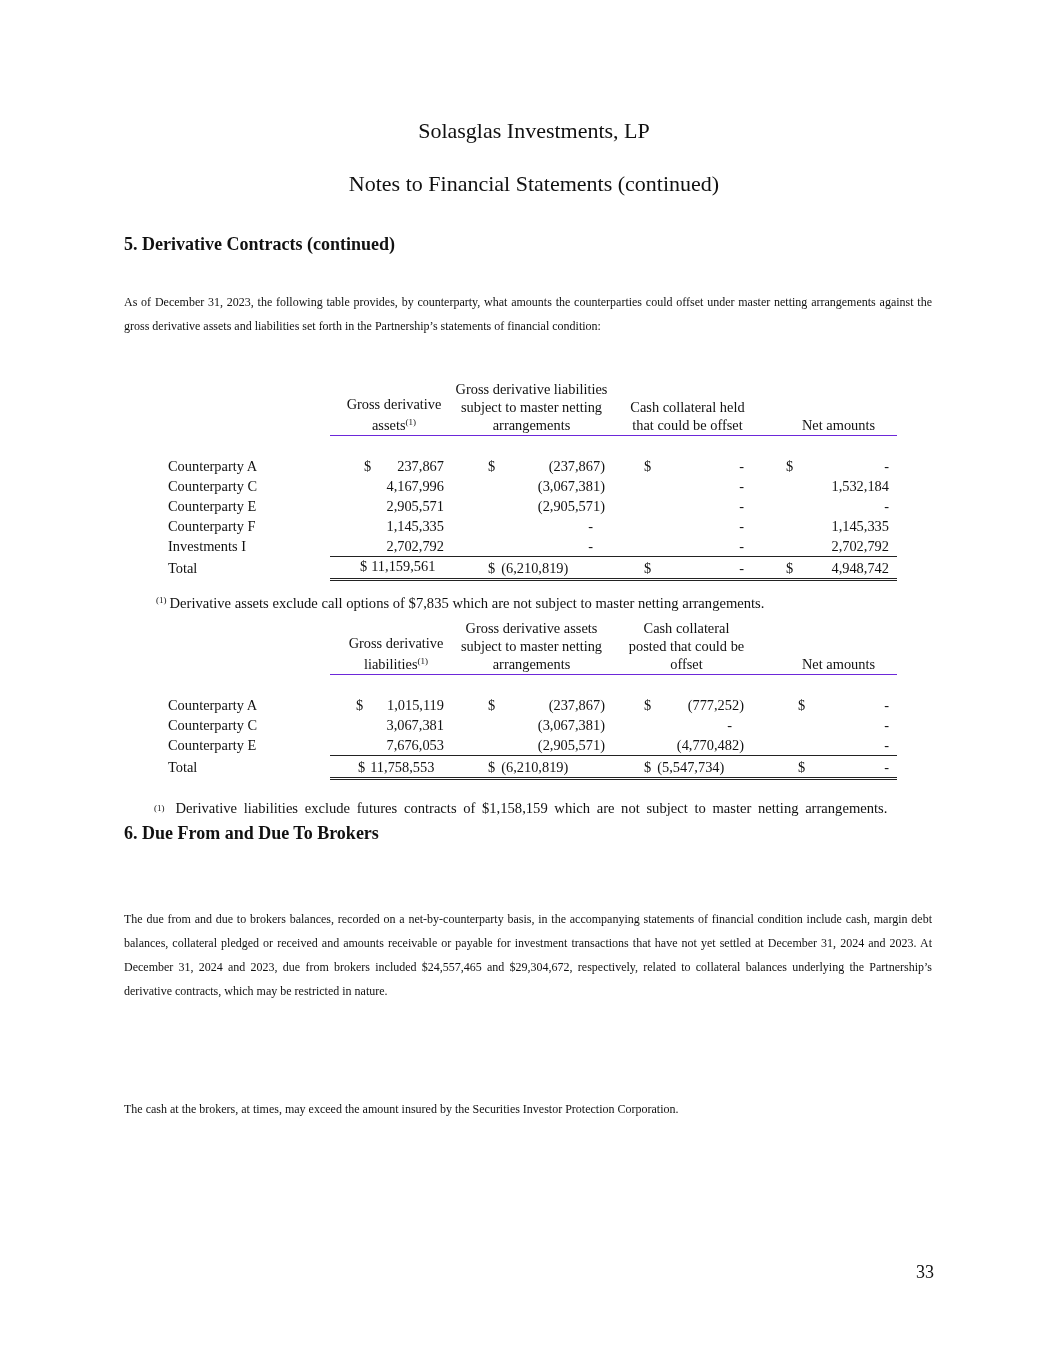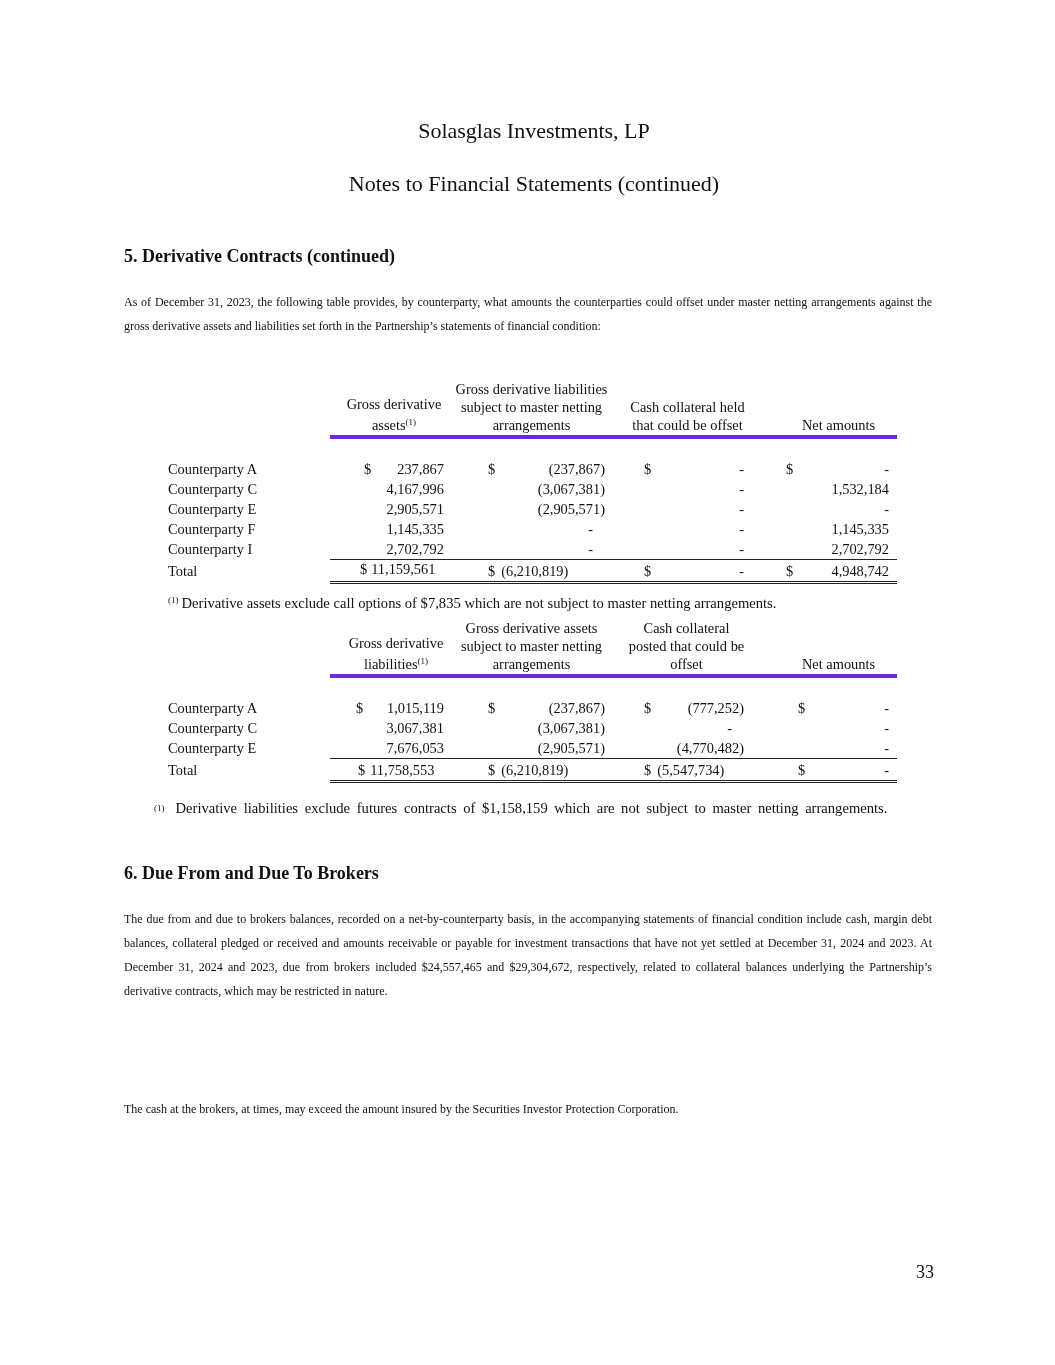--- a/index.html
+++ b/index.html
@@ -24,39 +24,39 @@
       position: absolute; font-size: 14.6px; line-height: 20px;
     }
     .fn sup, th sup { font-size: 9px; vertical-align: 5px; }
     table.fin {
       position: absolute; border-collapse: collapse;
       font-size: 14.4px; table-layout: fixed;
     }
     table.fin th {
       font-weight: normal; text-align: center; vertical-align: bottom;
       line-height: 18px; padding: 0 0 1px 0;
-      border-bottom: 4px solid #6d28d9;
+      border-bottom: 1px solid #6d28d9;
     }
     table.fin th.blank { border-bottom: none; }
     table.fin td { height: 20px; padding: 0; white-space: nowrap; }
     .cell { display: flex; justify-content: space-between; padding: 0 4px 0 0; }
     .label-col { padding-left: 44px !important; }
     tr.spacer td { height: 20px; }
     tr.last-row td.num { border-bottom: 1px solid #222; }
     tr.total td.num { border-bottom: 3px double #222; }
     tr.total td { padding-top: 1px; }
     .page-num { position: absolute; left: 916px; top: 1262px; font-size: 18px; }
   </style>
 </head>
 <body>
 
 <div class="page-title" style="top:118px;">Solasglas Investments, LP</div>
 <div class="page-title" style="top:171px;">Notes to Financial Statements (continued)</div>
 
-<div class="section-heading" style="top:246px;">5.  Derivative Contracts (continued)</div>
+<div class="section-heading" style="top:234px;">5.  Derivative Contracts (continued)</div>
 <div class="para" style="top:290px;">As of December 31, 2023, the following table provides, by counterparty, what amounts the counterparties could offset under master netting arrangements against the gross derivative assets and liabilities set forth in the Partnership’s statements of financial condition:</div>
 
 <table class="fin" style="left:124px; top:380px; width:773px;">
   <colgroup>
     <col style="width:206px">
       <col style="width:118px">
       <col style="width:167px">
       <col style="width:145px">
       <col style="width:137px">
   </colgroup>
@@ -177,21 +177,21 @@
           </div>
         </td>
       <td class="num">
           <div class="cell" style="padding-left:26px;padding-right:8px;">
             <span></span>
             <span>1,145,335</span>
           </div>
         </td>
     </tr>
     <tr class="last-row">
-      <td class="label-col">Counterparty I</td>
+      <td class="label-col">Investments I</td>
       <td class="num">
           <div class="cell" style="padding-left:34px;">
             <span></span>
             <span>2,702,792</span>
           </div>
         </td>
       <td class="num">
           <div class="cell" style="padding-left:40px;padding-right:22px;">
             <span></span>
             <span>-</span>
@@ -233,21 +233,21 @@
       <td class="num">
           <div class="cell" style="padding-left:26px;padding-right:8px;">
             <span>$</span>
             <span>4,948,742</span>
           </div>
         </td>
     </tr>
   </tbody>
 </table>
 
-<div class="fn" style="left:168px; top:590px;text-align:right;">
+<div class="fn" style="left:156px; top:590px;text-align:right;">
   <sup>(1)</sup><span style="margin-left:3px;">Derivative assets exclude call options of $7,835 which are not subject to master netting arrangements.</span>
 </div>
 
 <table class="fin" style="left:124px; top:619px; width:773px;">
   <colgroup>
     <col style="width:206px">
       <col style="width:118px">
       <col style="width:167px">
       <col style="width:145px">
       <col style="width:137px">
@@ -376,17 +376,17 @@
         </td>
     </tr>
   </tbody>
 </table>
 
 <div class="fn" style="left:154px; top:798px; width:740px; display:flex;">
   <sup style="flex:none;">(1)</sup>
   <span style="margin-left:11px; text-align:justify; text-align-last:left; word-spacing:3px;">Derivative liabilities exclude futures contracts of $1,158,159 which are not subject to master netting arrangements.</span>
 </div>
 
-<div class="section-heading" style="top:863px;">6.  Due From and Due To Brokers</div>
+<div class="section-heading" style="top:823px;">6.  Due From and Due To Brokers</div>
 <div class="para" style="top:907px;">The due from and due to brokers balances, recorded on a net-by-counterparty basis, in the accompanying statements of financial condition include cash, margin debt balances, collateral pledged or received and amounts receivable or payable for investment transactions that have not yet settled at December 31, 2024 and 2023. At December 31, 2024 and 2023, due from brokers included $24,557,465 and $29,304,672, respectively, related to collateral balances underlying the Partnership’s derivative contracts, which may be restricted in nature.</div>
 <div class="para" style="top:1071px;margin-top:26px;">The cash at the brokers, at times, may exceed the amount insured by the Securities Investor Protection Corporation.</div>
 
 <div class="page-num">33</div>
 
 </body></html>

